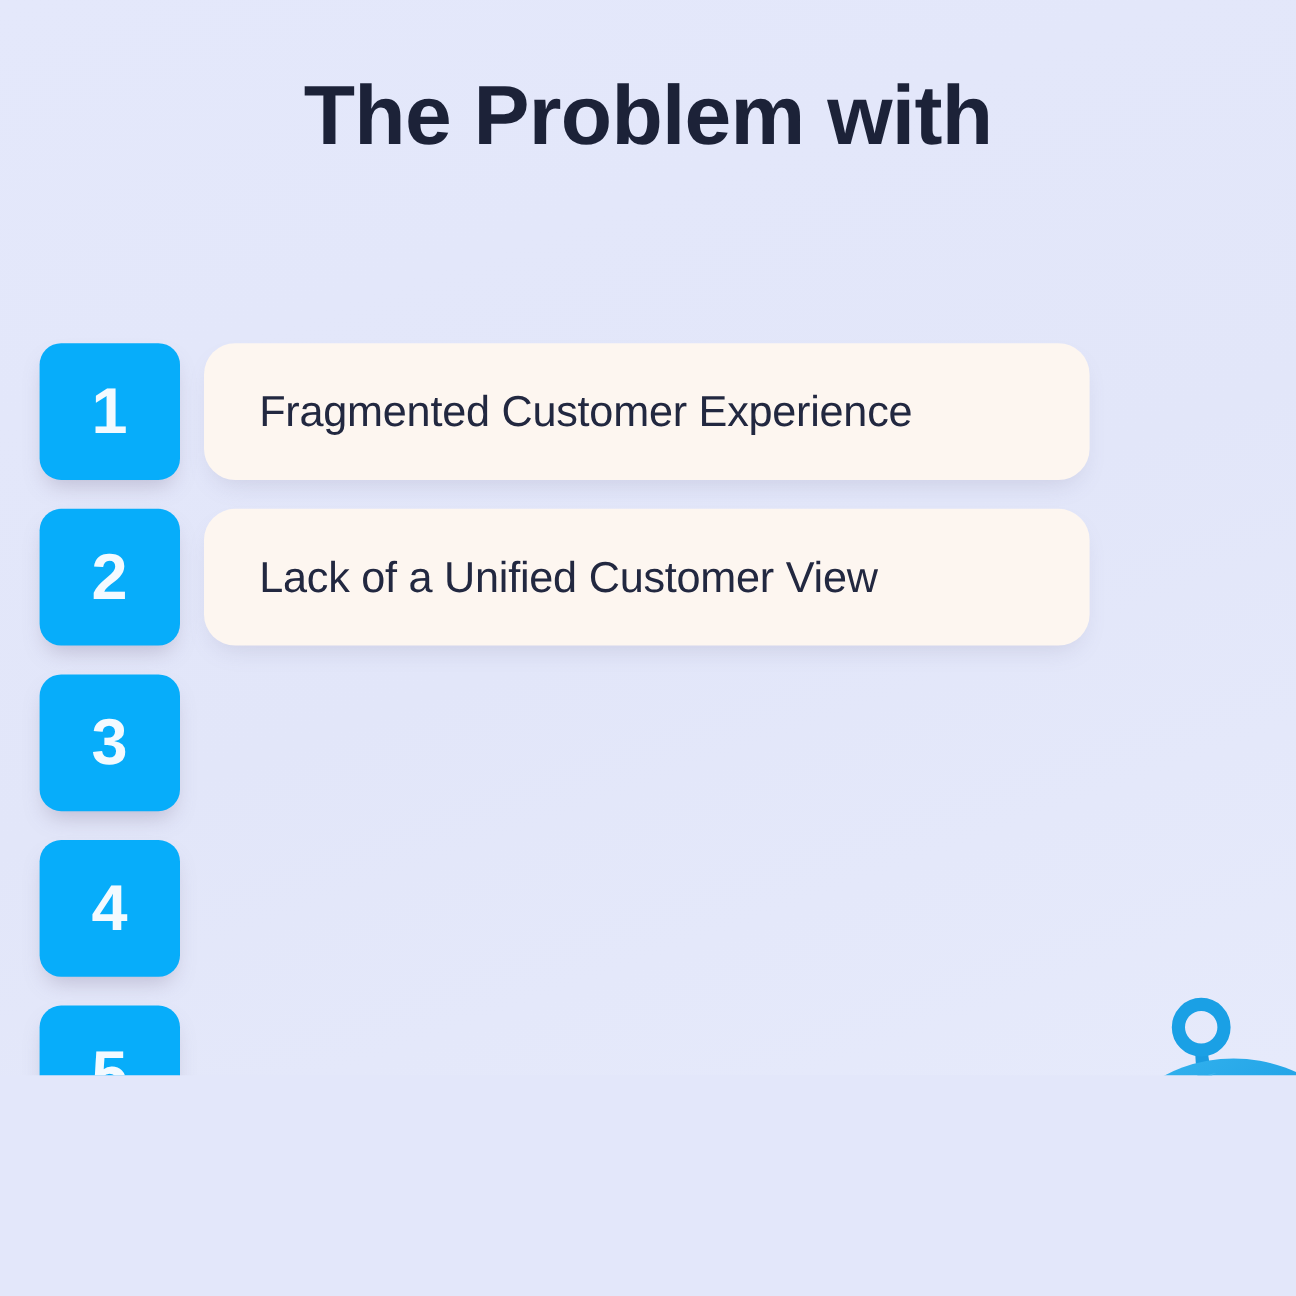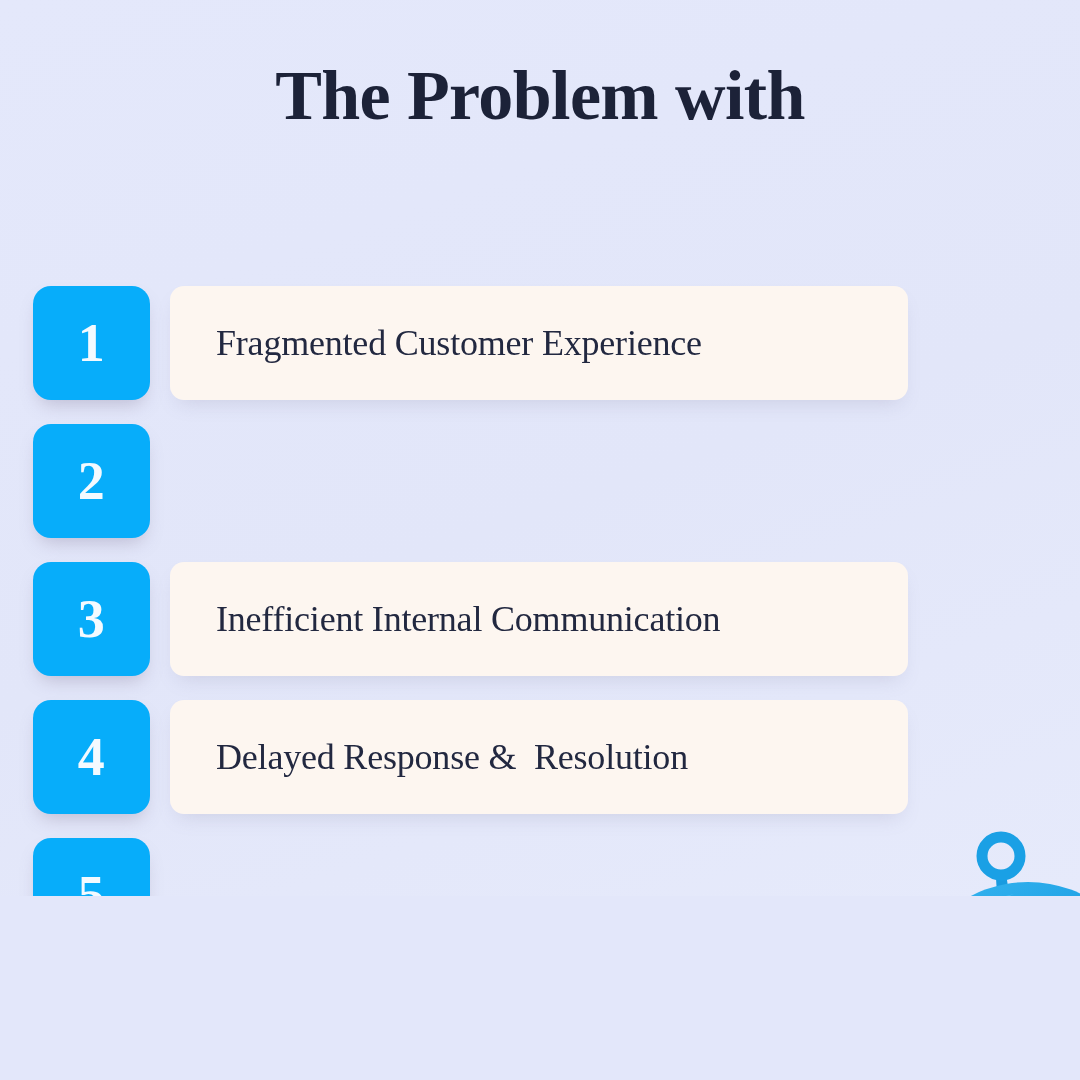--- a/index.html
+++ b/index.html
@@ -15,21 +15,20 @@
     position: relative;
   }
 
   .canvas {
     position: absolute;
     inset: 0;
     width: 1080px;
     height: 896px;
     background: linear-gradient(160deg, #E4E8FB 0%, #E2E6F9 55%, #E6EAFB 100%);
     overflow: hidden;
-    font-family: Liberation Serif, serif;
   }
 
   
   .title-block {
     position: absolute;
     left: 0;
     right: 0;
     top: 56px;
     text-align: center;
     padding: 0 90px;
@@ -78,21 +77,21 @@
     line-height: 1;
     letter-spacing: 0.5px;
   }
 
   .card {
     position: absolute;
     left: 137px;
     top: 0;
     width: 738px;
     height: 114px;
-    border-radius: 14px;
+    border-radius: 26px;
     background: #FDF6F0;
     box-shadow: 0 10px 20px -8px rgba(120, 112, 150, 0.22);
     display: flex;
     align-items: center;
   }
   .card-label {
     padding-left: 46px;
     padding-right: 24px;
     font-size: 36px;
     color: #222840;
@@ -128,37 +127,34 @@
       </div>
       <div class="card">
         <span class="card-label">Fragmented Customer Experience</span>
       </div>
     </div>
 
     <div class="row">
       <div class="badge">
         <span class="badge-num">2</span>
       </div>
+      <div class="card">
+        <span class="card-label">Lack of a Unified Customer View</span>
+      </div>
     </div>
 
     <div class="row">
       <div class="badge">
         <span class="badge-num">3</span>
       </div>
-      <div class="card">
-        <span class="card-label">Inefficient Internal Communication</span>
-      </div>
     </div>
 
     <div class="row">
       <div class="badge">
         <span class="badge-num">4</span>
-      </div>
-      <div class="card">
-        <span class="card-label">Delayed Response &amp;  Resolution</span>
       </div>
     </div>
 
     <div class="row">
       <div class="badge">
         <span class="badge-num">5</span>
       </div>
     </div>
 
   </div>

